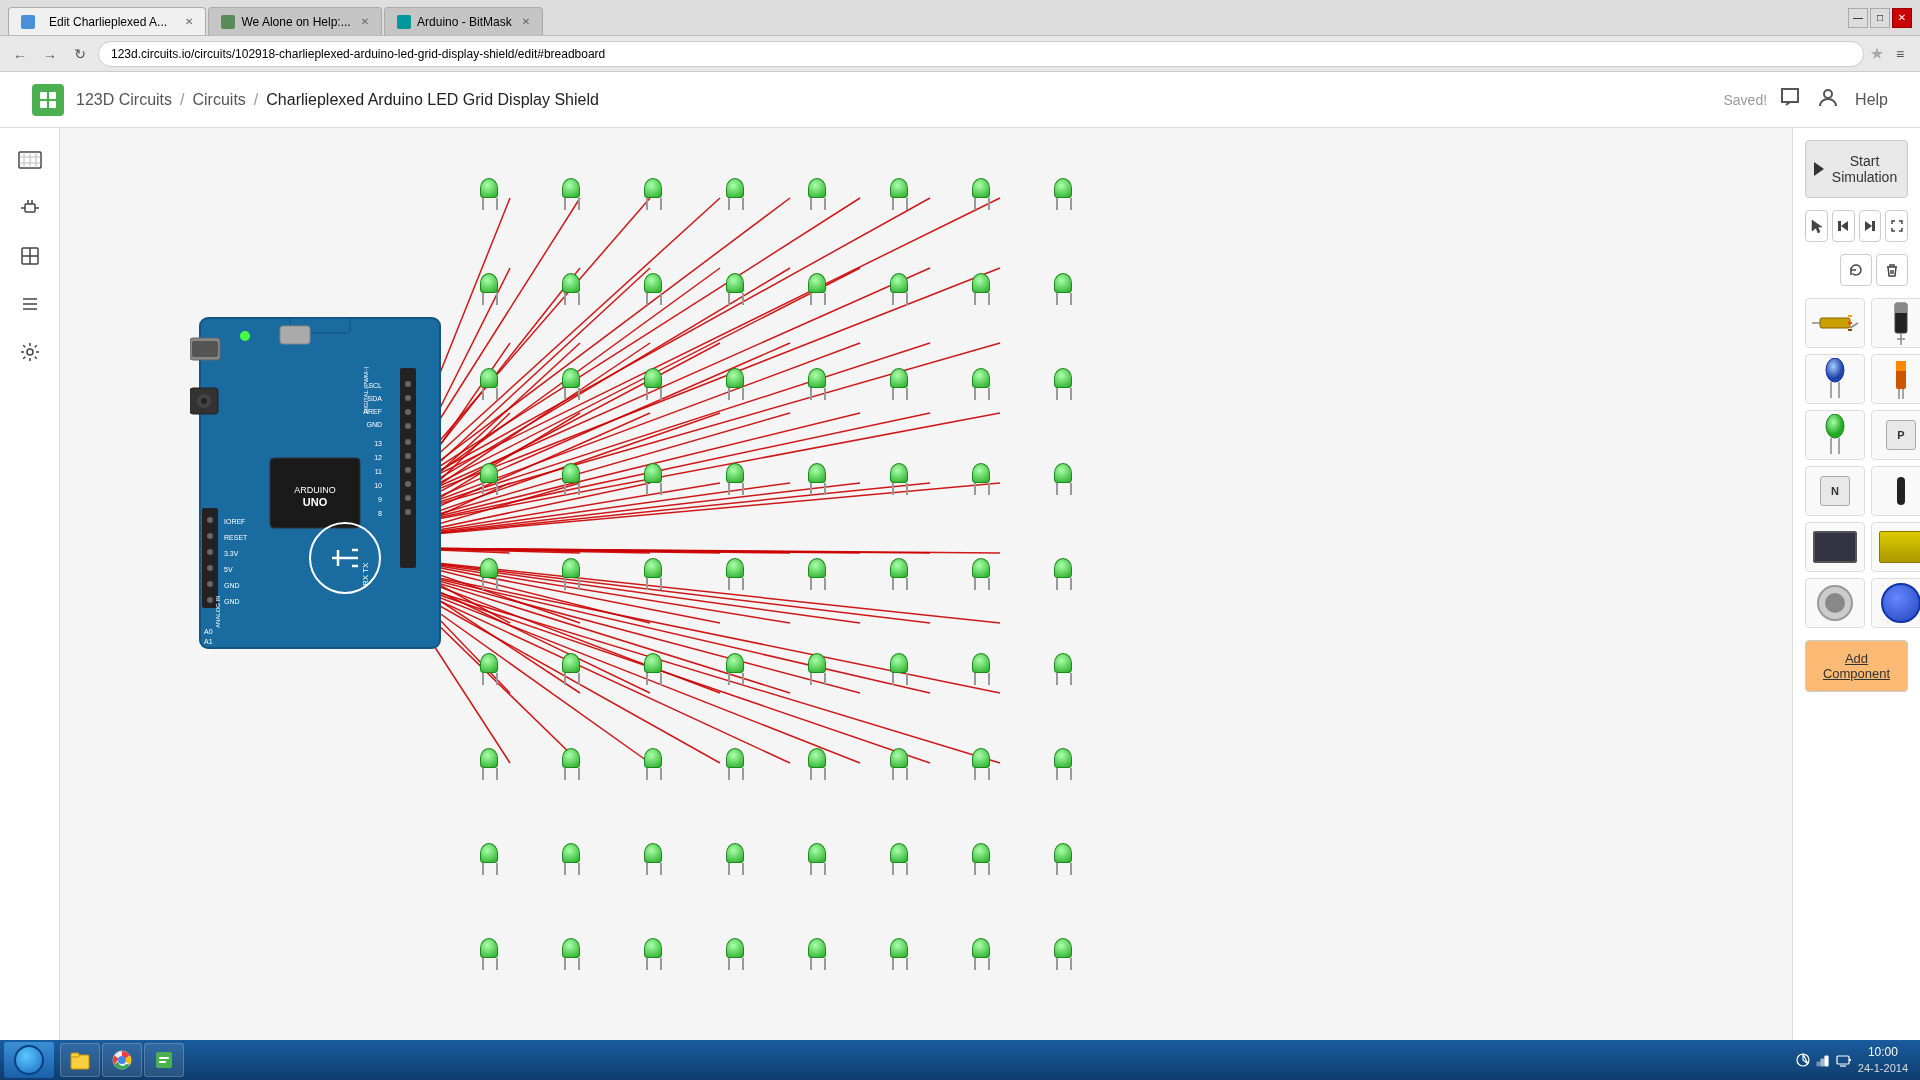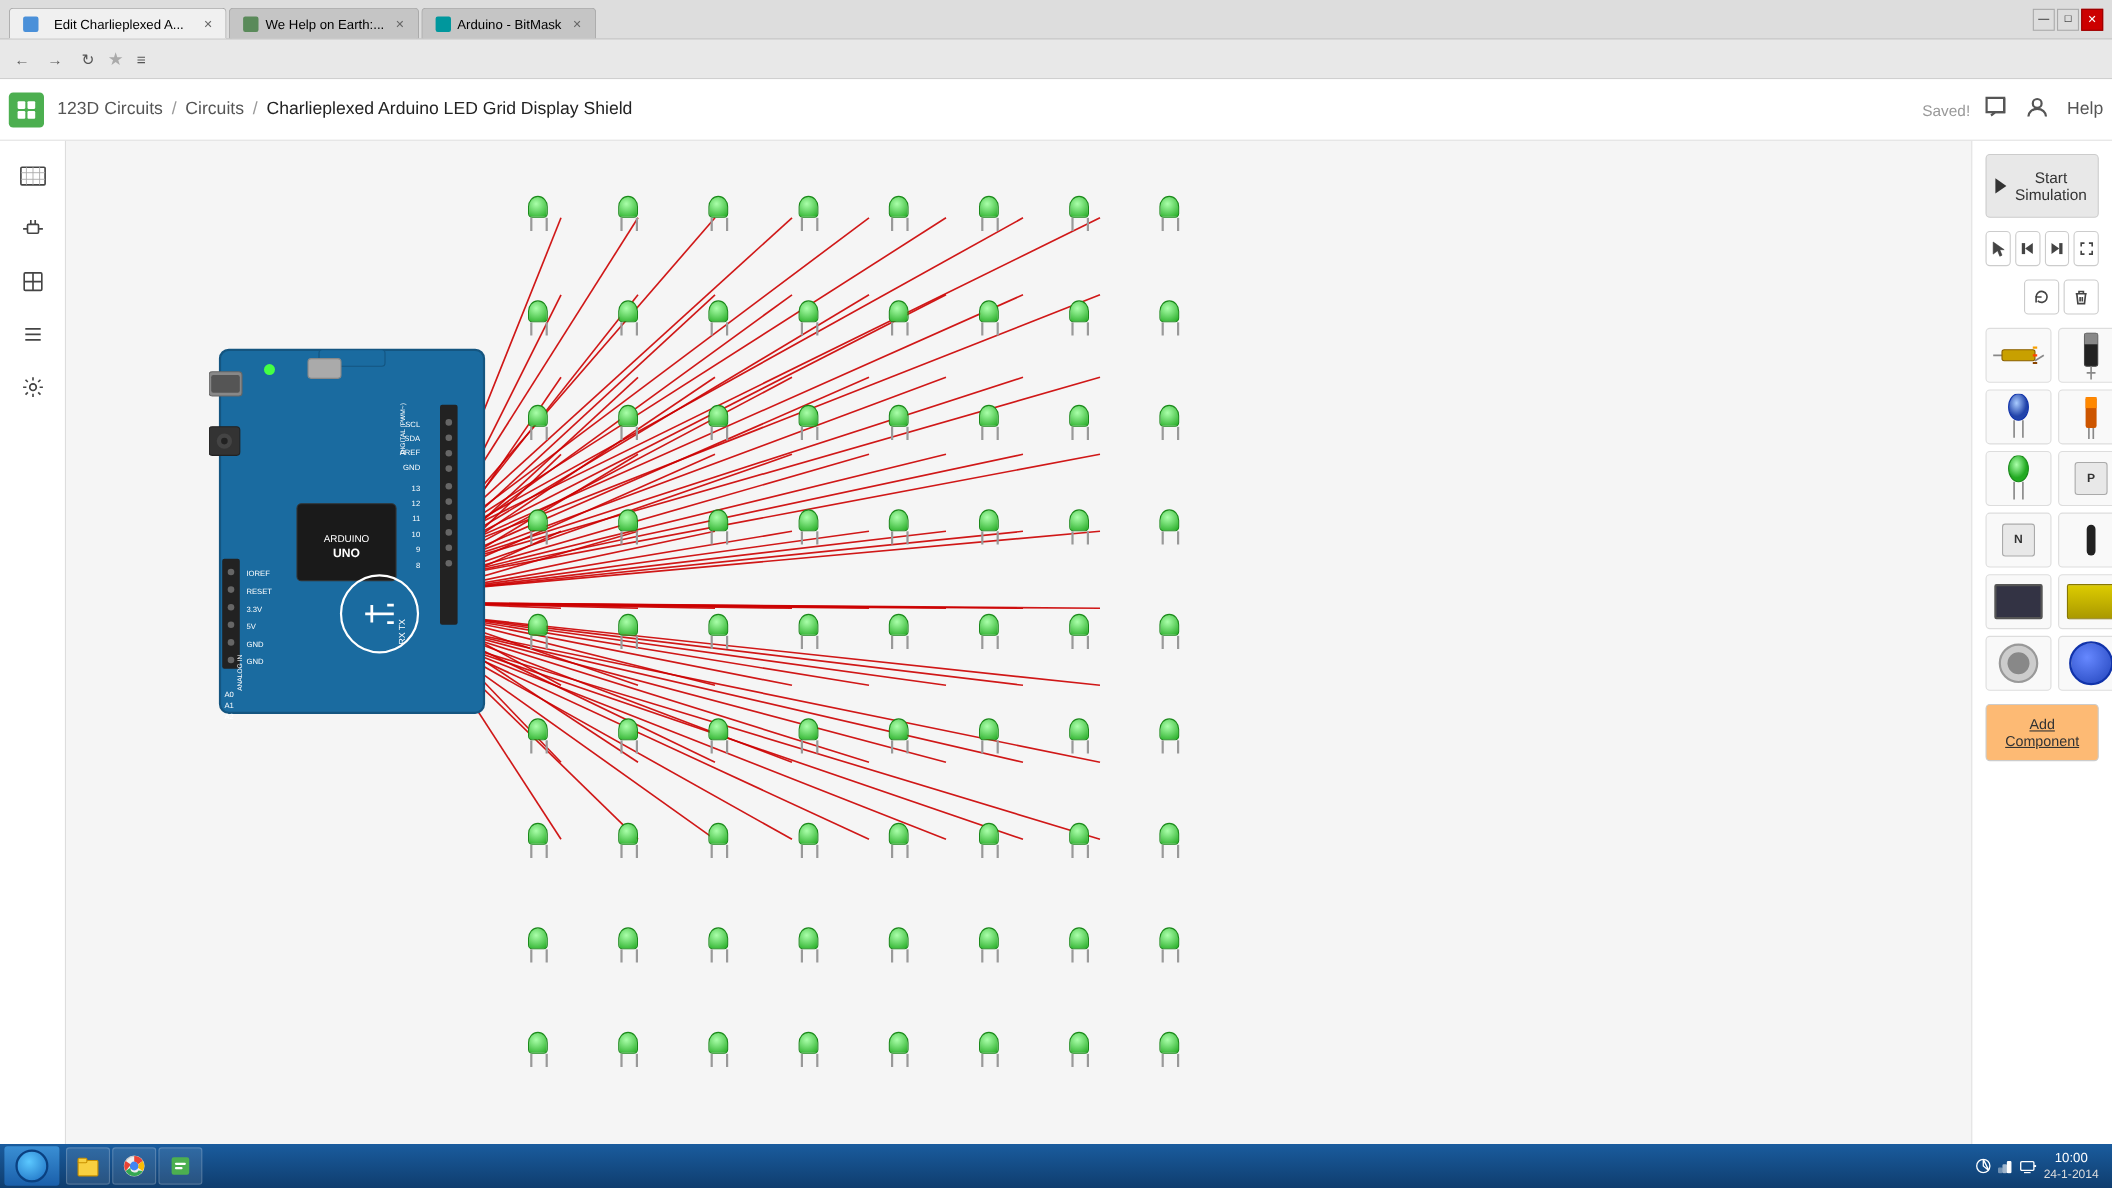--- a/index.html
+++ b/index.html
@@ -92,21 +92,21 @@
       gap: 4px;
     }
     .star-icon { color: #aaa; font-size: 16px; }
 
     
     .app-header {
       background: white;
       height: 56px;
       display: flex;
       align-items: center;
-      padding: 0 8px;
+      padding: 0 32px;
       border-bottom: 1px solid #ddd;
       gap: 12px;
     }
     .app-logo {
       width: 32px;
       height: 32px;
       background: #4CAF50;
       border-radius: 4px;
       display: flex;
       align-items: center;
@@ -414,21 +414,21 @@
 
   <div class="browser-titlebar">
     <div class="browser-tabs">
       <div class="browser-tab active">
         <div class="tab-favicon" style="background:#4a90d9;"></div>
         <span>Edit Charlieplexed A...</span>
         <span class="tab-close">✕</span>
       </div>
       <div class="browser-tab">
         <div class="tab-favicon" style="background:#5a8a5a;"></div>
-        <span>We Help on Earth:...</span>
+        <span>We Alone on Help:...</span>
         <span class="tab-close">✕</span>
       </div>
       <div class="browser-tab">
         <div class="tab-favicon" style="background:#00979d;"></div>
         <span>Arduino - BitMask</span>
         <span class="tab-close">✕</span>
       </div>
     </div>
     <div style="flex:1;"></div>
 
@@ -436,20 +436,21 @@
       <button style="width:20px;height:20px;background:#ddd;border:1px solid #aaa;cursor:pointer;font-size:10px;">—</button>
       <button style="width:20px;height:20px;background:#ddd;border:1px solid #aaa;cursor:pointer;font-size:10px;">□</button>
       <button style="width:20px;height:20px;background:#c00;border:1px solid #900;cursor:pointer;color:white;font-size:10px;">✕</button>
     </div>
   </div>
 
   <div class="browser-toolbar">
     <button class="browser-btn">←</button>
     <button class="browser-btn">→</button>
     <button class="browser-btn">↻</button>
+    <input class="address-bar" type="text" value="123d.circuits.io/circuits/102918-charlieplexed-arduino-led-grid-display-shield/edit#breadboard" style="">
     <div class="browser-actions">
       <span class="star-icon">★</span>
       <button class="browser-btn">≡</button>
     </div>
   </div>
 
   <div class="app-header">
     <div class="app-logo">
       <svg width="20" height="20" viewBox="0 0 20 20">
         <rect x="2" y="2" width="7" height="7" fill="white" rx="1"></rect>

